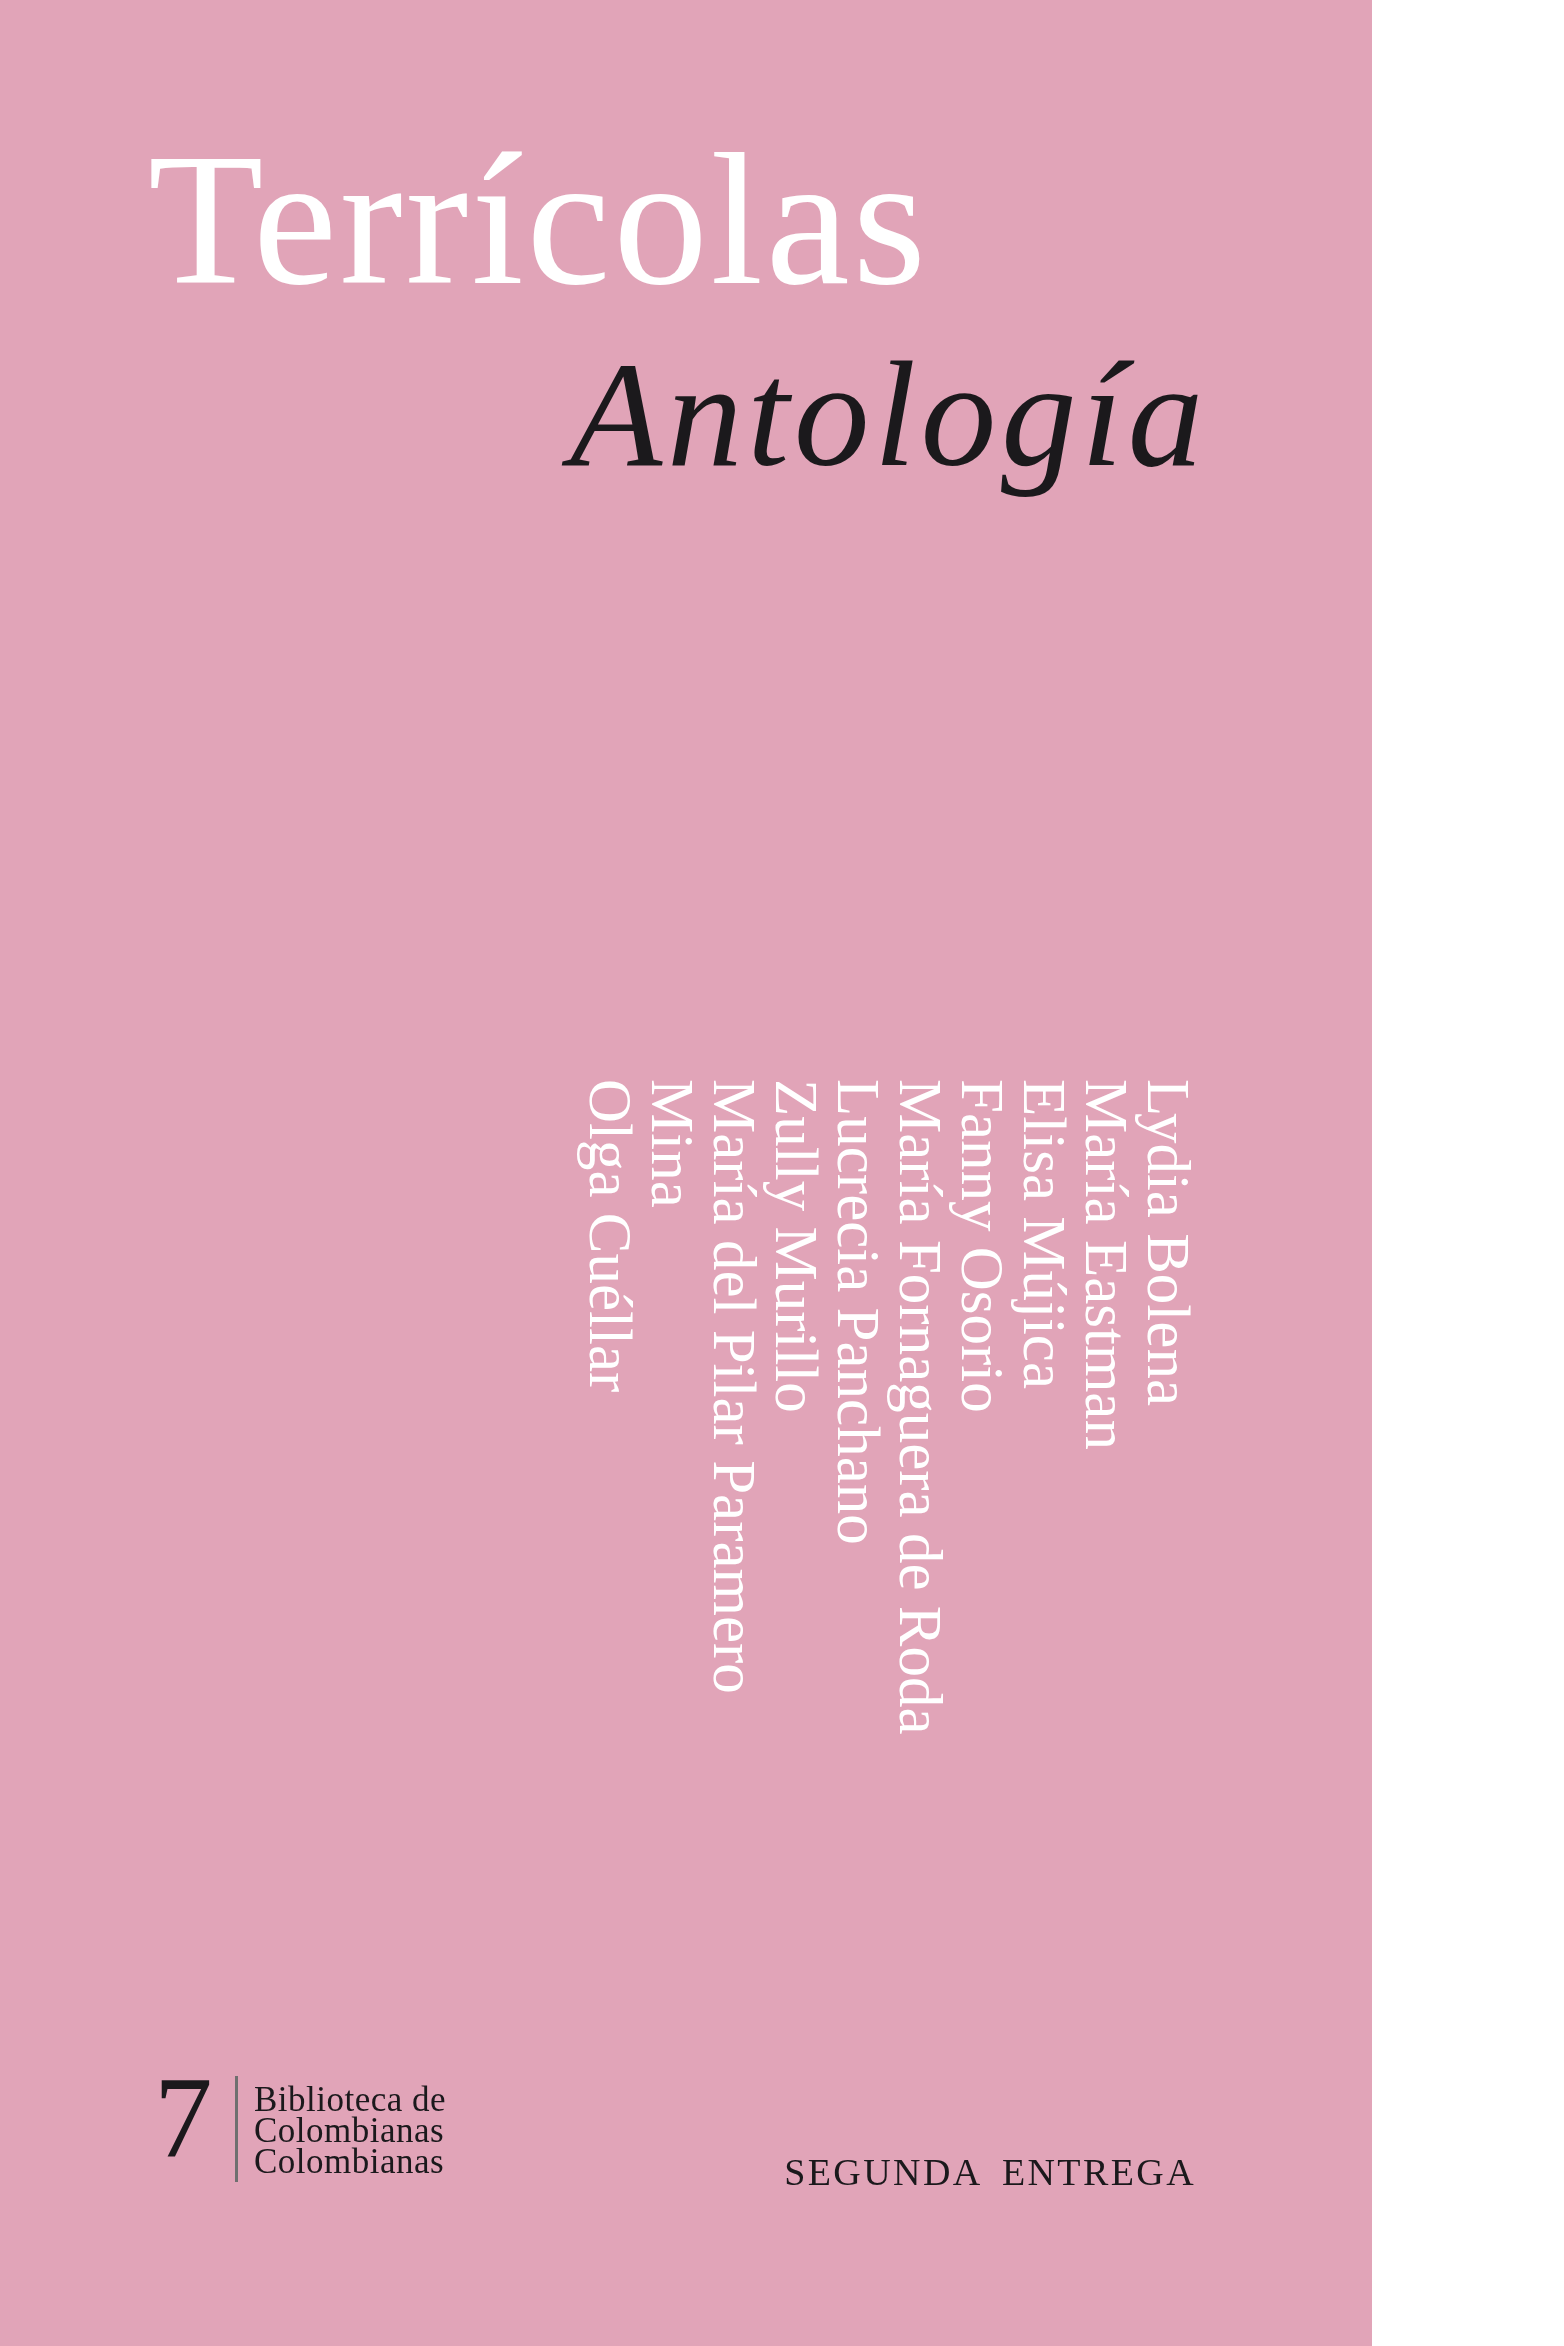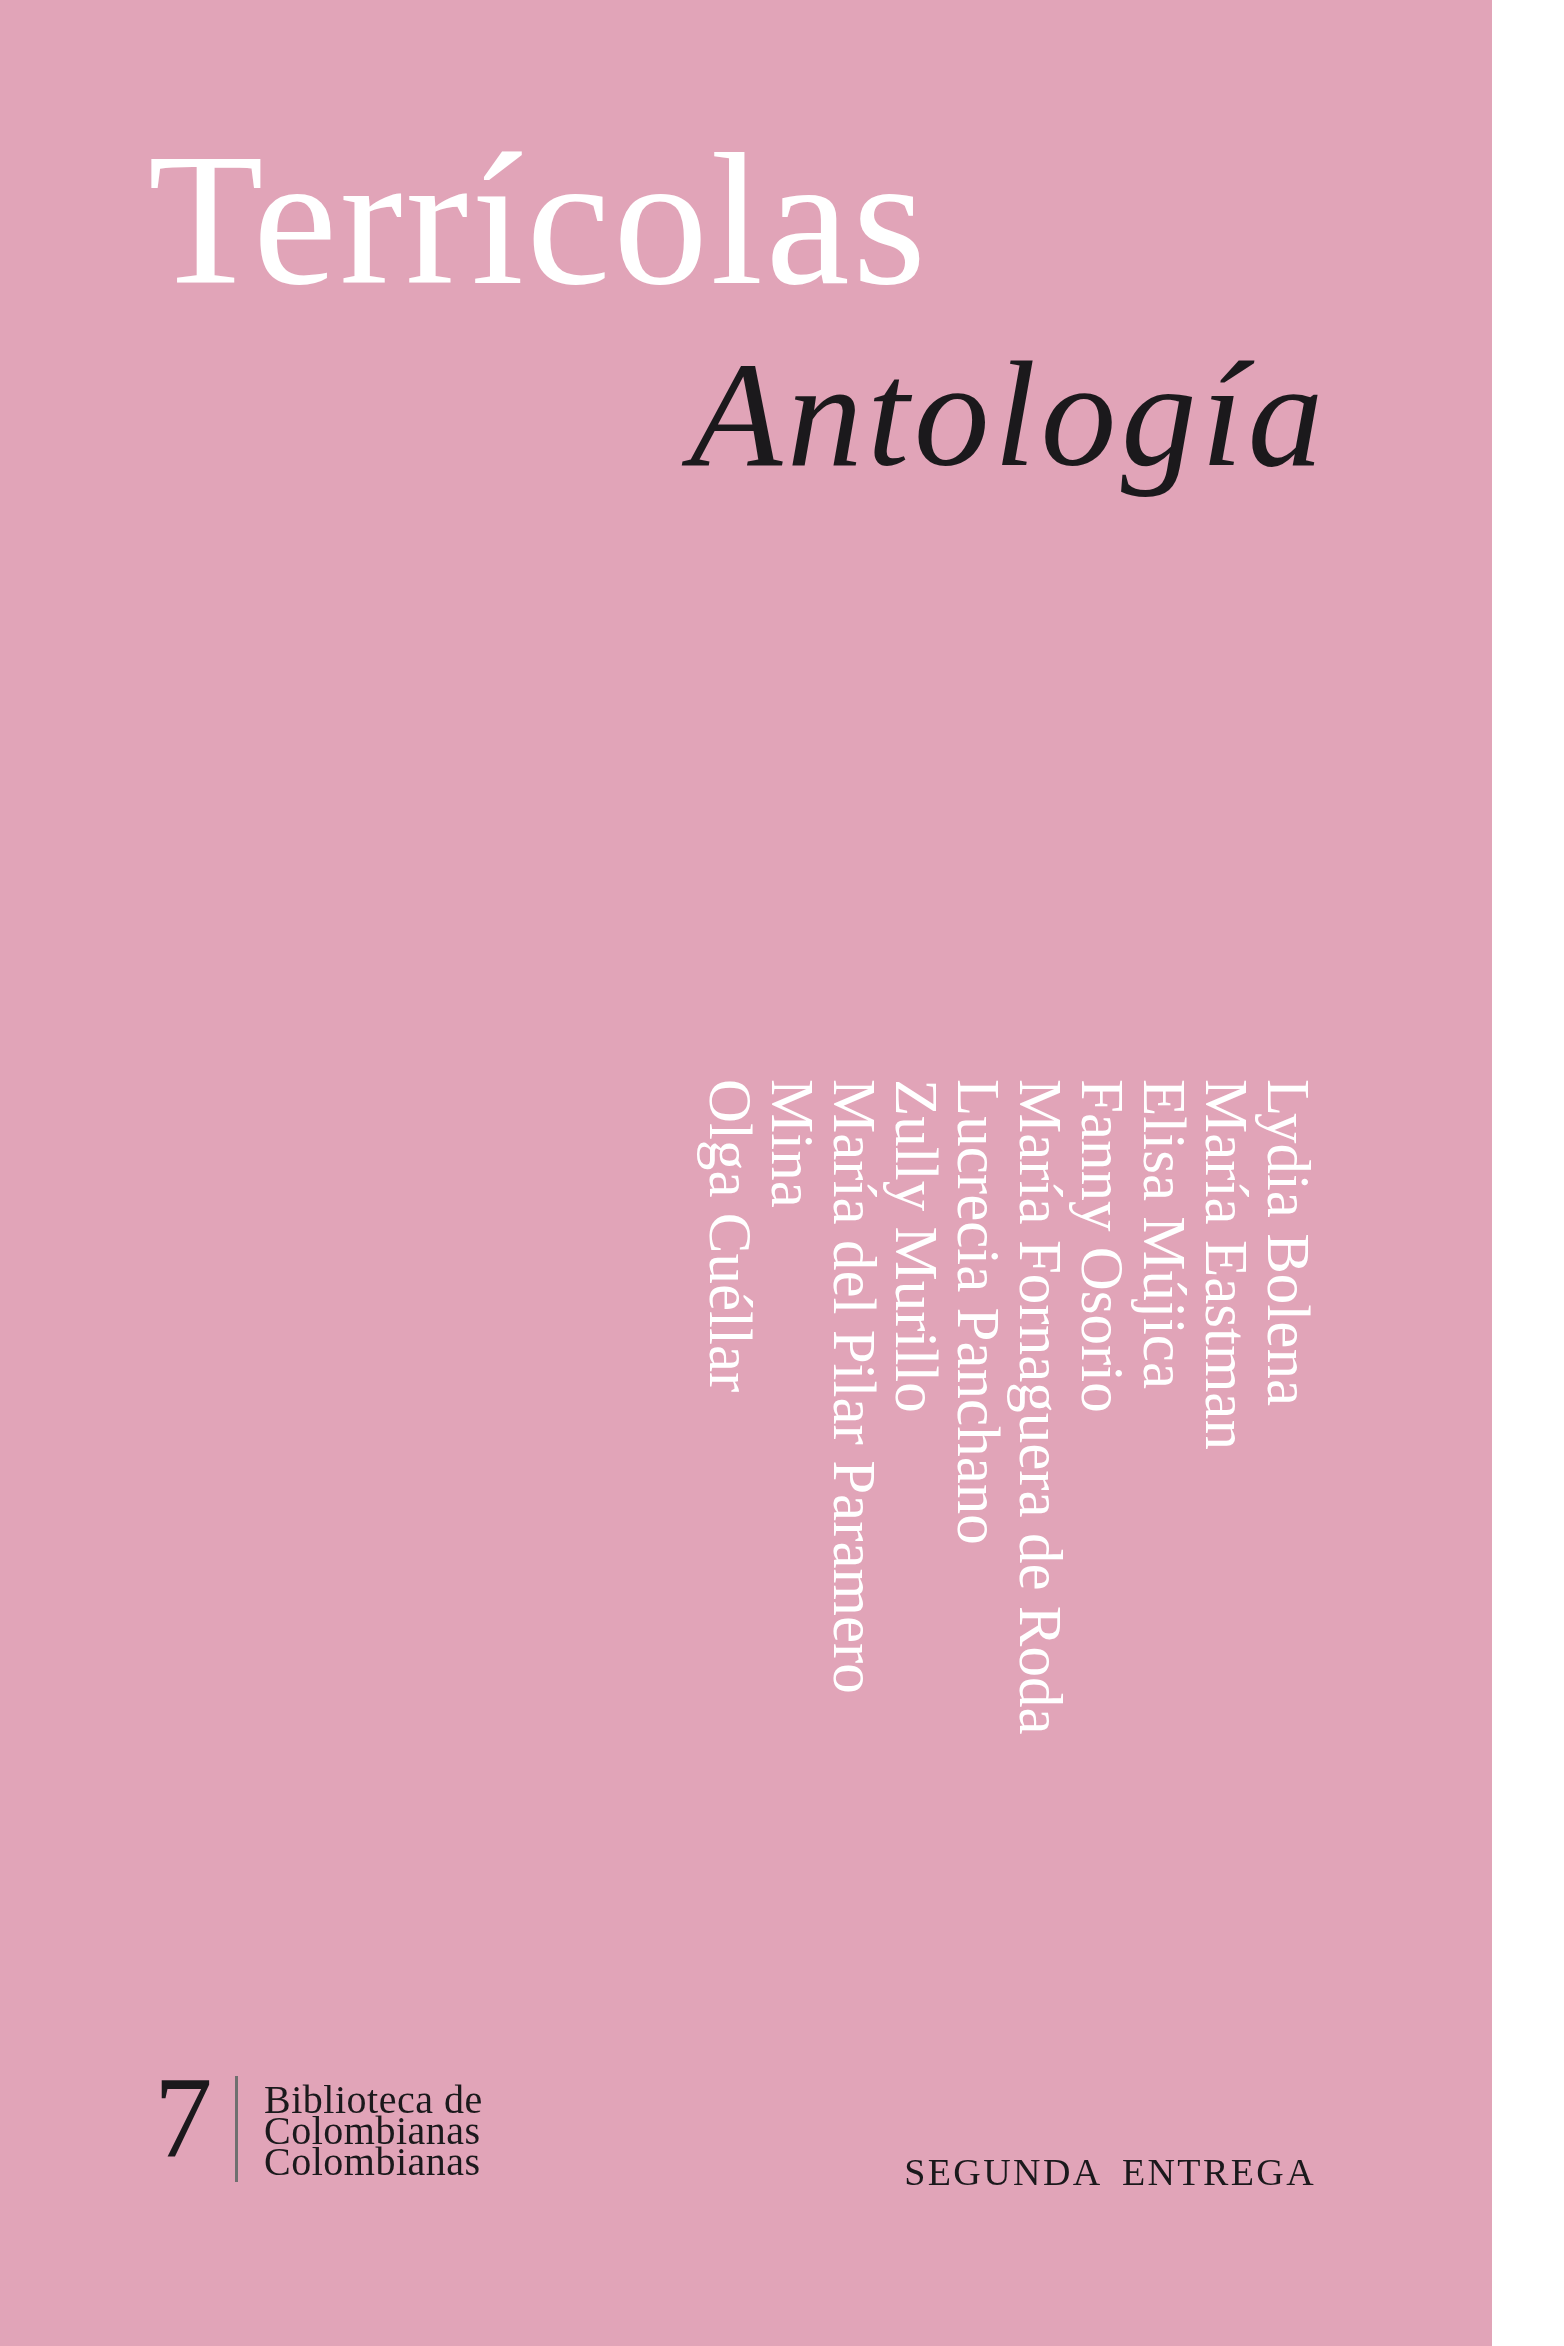--- a/index.html
+++ b/index.html
@@ -6,21 +6,21 @@
     --background:#e1a4b8;
     --title-color:#ffffff;
     --authors-color:#ffffff;
     --text-dark:#1b191c;
     --divider:#6f6f6f;
   }
   *{margin:0;padding:0;box-sizing:border-box;}
   html,body{width:1564px;height:2347px;}
   body{font-family:"Liberation Serif","DejaVu Serif",serif;}
   .cover{
-    position:relative;width:1492px;height:2347px;overflow:hidden;
+    position:relative;width:1372px;height:2347px;overflow:hidden;
     background:var(--background);
   }
   .title{
     position:absolute;left:148px;top:125px;
     font-size:189px;line-height:1;letter-spacing:2.8px;
     color:var(--title-color);white-space:nowrap;
   }
   .subtitle{
     position:absolute;right:164px;top:342px;
     text-align:right;color:var(--text-dark);
@@ -38,22 +38,22 @@
   .authors .author{display:block;line-height:62px;white-space:nowrap;}
   .series-number{
     position:absolute;left:154px;top:2059px;
     font-size:117px;line-height:1;color:var(--text-dark);
   }
   .series-divider{
     position:absolute;left:235px;top:2076px;
     width:2.8px;height:106px;background:var(--divider);
   }
   .series-name{
-    position:absolute;left:264px;top:2084px;
-    font-size:40px;line-height:31px;letter-spacing:0.5px;
+    position:absolute;left:254px;top:2084px;
+    font-size:35px;line-height:31px;letter-spacing:0.5px;
     color:var(--text-dark);
   }
   .series-name .line{display:block;}
   .edition{
     position:absolute;right:176px;top:2153px;
     font-size:38px;line-height:1;letter-spacing:2.4px;word-spacing:9.5px;
     color:var(--text-dark);white-space:nowrap;
   }
 </style>
 </head>

